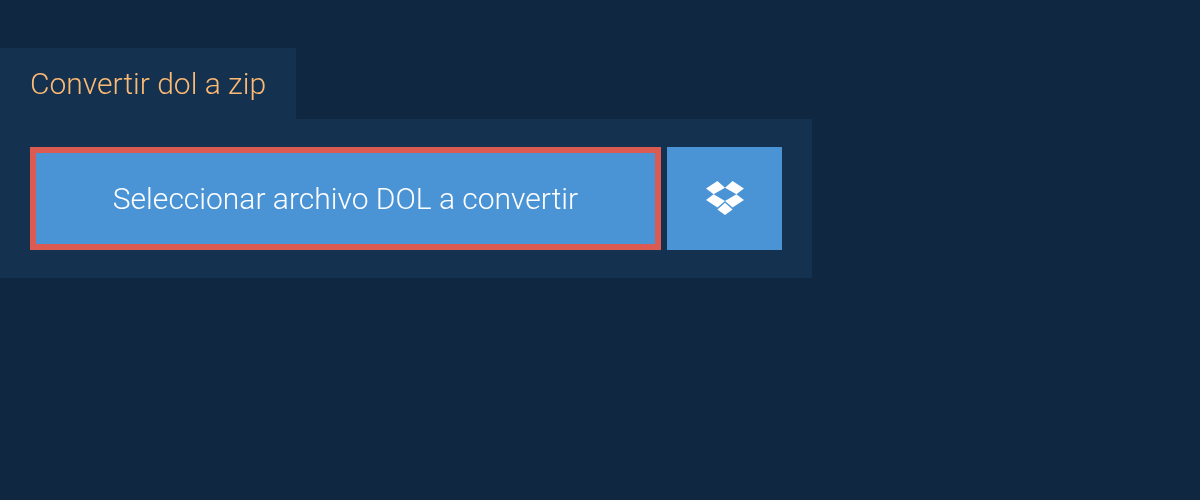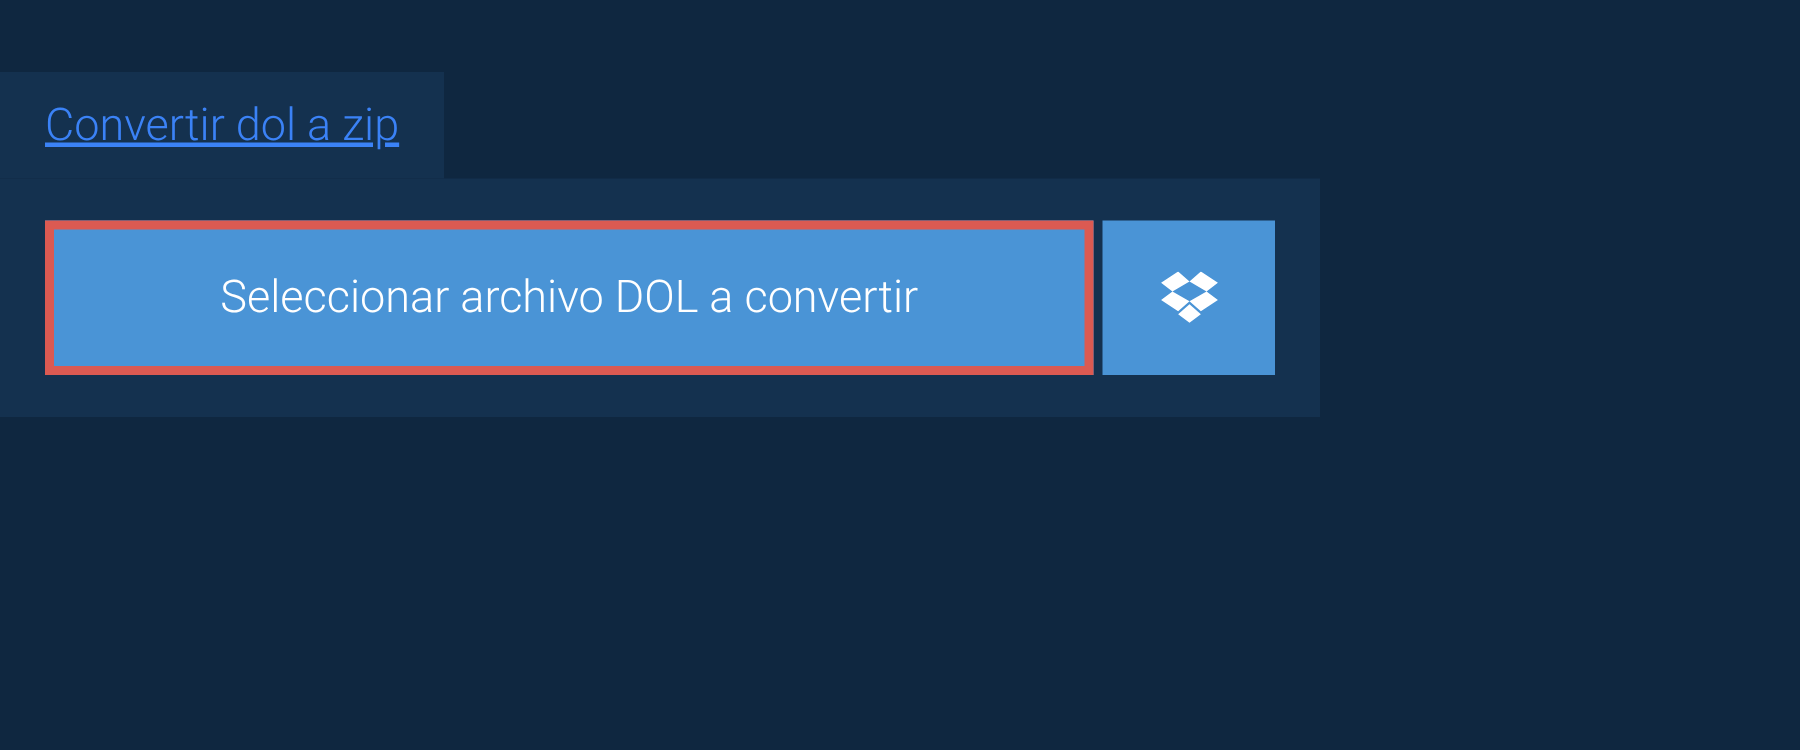--- a/index.html
+++ b/index.html
@@ -15,29 +15,28 @@
       overflow: hidden;
     }
     .tab-container {
       background-color: #14314f;
       display: inline-block;
       padding: 18px 30px;
       margin-top: 48px;
       margin-left: 0;
     }
     .tab-label {
-      color: #3b82f6;
+      color: #fdba74;
       font-size: 30px;
       font-weight: 300;
-      text-decoration: underline;
     }
     .panel {
       background-color: #14314f;
       padding: 28px 30px 28px 30px;
-      width: 880px;
+      width: 812px;
       display: flex;
       align-items: stretch;
       gap: 0;
     }
     .select-button {
       background-color: #4a94d6;
       border: 6px solid #db5a52;
       color: #ffffff;
       font-size: 30px;
       font-weight: 300;

